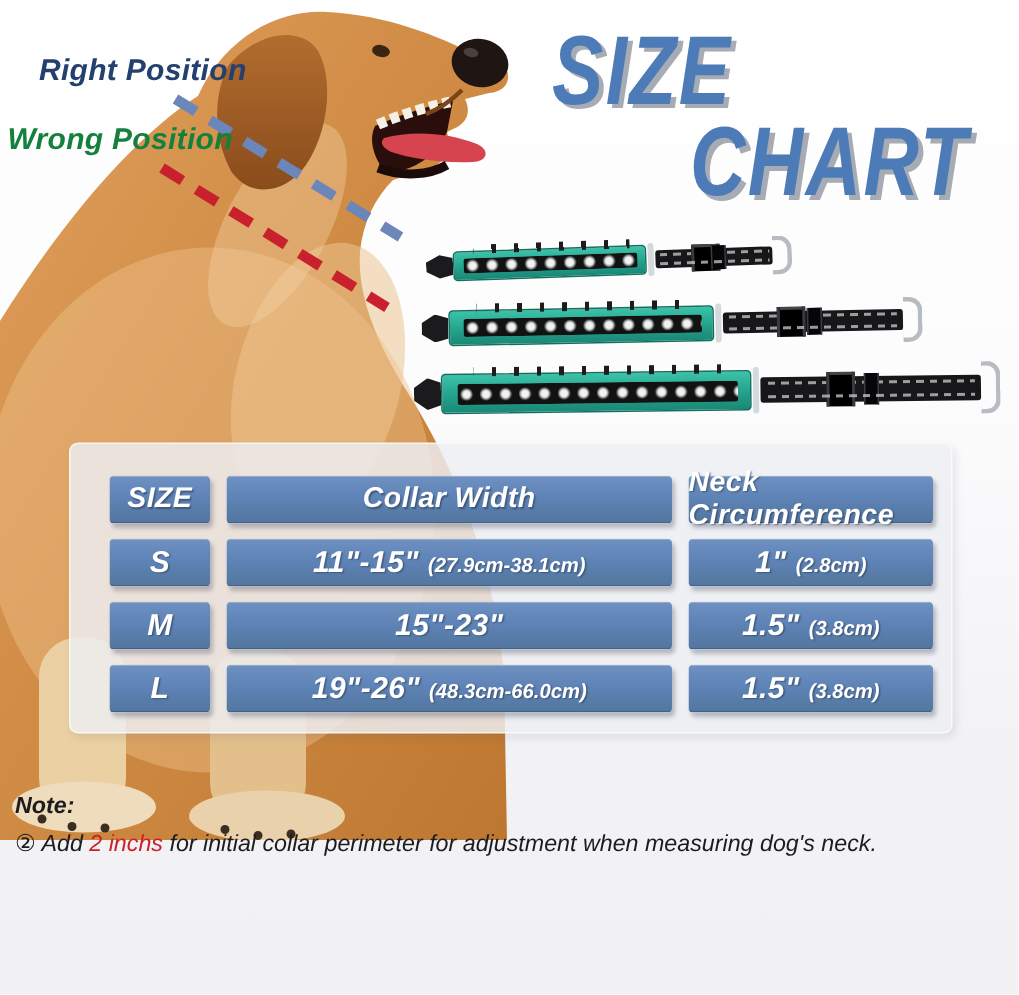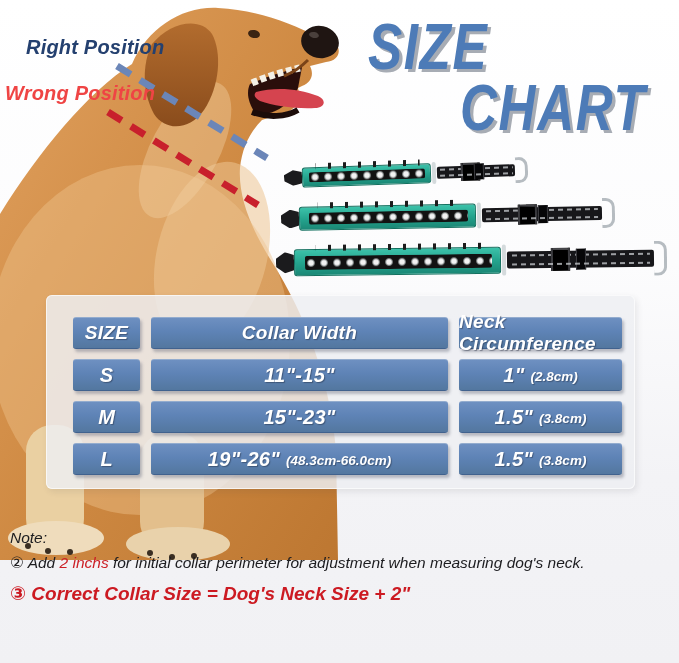--- a/index.html
+++ b/index.html
@@ -7,21 +7,21 @@
     width:679px;height:663px;position:relative;overflow:hidden;
     font-family:"Liberation Sans","DejaVu Sans",sans-serif;
     background:linear-gradient(180deg,#ffffff 0%,#fcfcfd 40%,#f3f3f6 72%,#f1f1f4 100%);
   }
   
   .dog-wrap{position:absolute;left:0;top:0;width:360px;height:560px;}
   
   .lines-svg{position:absolute;left:0;top:0;width:679px;height:663px;pointer-events:none;}
   .lbl{position:absolute;font-style:italic;font-weight:bold;font-size:20px;letter-spacing:.2px;}
   .lbl-right{left:26px;top:36px;color:#24406f;}
-  .lbl-wrong{left:5px;top:82px;color:#ef4444;}
+  .lbl-wrong{left:5px;top:82px;color:#15803d;}
   
   .title-line{position:absolute;font-style:italic;font-weight:bold;color:#4d7bb7;
     font-size:64px;line-height:1;transform:scaleX(0.80) scaleY(1.02);transform-origin:left top;
     text-shadow:4px 3px 0 #a7acb4;letter-spacing:2px;white-space:nowrap;}
   .title-1{left:368px;top:14px;}
   .title-2{left:460px;top:75px;}
   
   .collar{position:absolute;display:flex;align-items:center;}
   .collar-s{left:284px;top:164px;width:244px;height:20px;transform:rotate(-2deg);}
   .collar-m{left:281px;top:204px;width:334px;height:24px;transform:rotate(-1.1deg);}
@@ -60,21 +60,21 @@
     color:#fff;font-style:italic;font-weight:bold;
     display:flex;align-items:center;justify-content:center;
     text-shadow:1px 1px 1px rgba(30,40,60,0.45);}
   .cell .big{font-size:20px;letter-spacing:.3px;}
   .cell .small{font-size:13.5px;margin-left:6px;padding-top:3px;}
   .cell.hdr{font-size:19px;letter-spacing:.3px;}
   .cell.szl{font-size:20px;}
   
   .notes{position:absolute;left:10px;top:526px;width:648px;
     font-style:italic;color:#1c1c1f;font-size:15.5px;line-height:1.5;}
-  .notes .nh{margin-bottom:2px;}
+  .notes .nh{margin-bottom:2px;font-weight:bold;}
   .notes .red{color:#cc2026;}
   .notes .n3{color:#cc1a22;font-weight:bold;font-size:19px;margin-top:5px;}
 </style>
 </head>
 <body>
 
 <div class="dog-wrap">
   <svg width="360" height="560" viewBox="0 0 360 560">
     <defs>
       <linearGradient id="fur" x1="0" y1="0" x2="1" y2="1">
@@ -181,20 +181,21 @@
 
 <div class="panel">
   <div class="tbl">
     <div class="cell hdr">SIZE</div>
     <div class="cell hdr">Collar Width</div>
     <div class="cell hdr">Neck Circumference</div>
 
     <div class="cell szl">S</div>
     <div class="cell">
       <span class="big">11"-15"</span>
+      <span class="small">(27.9cm-38.1cm)</span>
     </div>
     <div class="cell">
       <span class="big">1"</span>
       <span class="small">(2.8cm)</span>
     </div>
 
     <div class="cell szl">M</div>
     <div class="cell">
       <span class="big">15"-23"</span>
     </div>
@@ -211,14 +212,13 @@
     <div class="cell">
       <span class="big">1.5"</span>
       <span class="small">(3.8cm)</span>
     </div>
   </div>
 </div>
 
 <div class="notes">
   <div class="nh">Note:</div>
   <div class="note-line"><span>② Add </span><span class="red">2 inchs</span><span> for initial collar perimeter for adjustment when measuring dog's neck.</span></div>
-  <div class="n3">③ Correct Collar Size = Dog's Neck Size + 2"</div>
 </div>
 
 </body></html>

